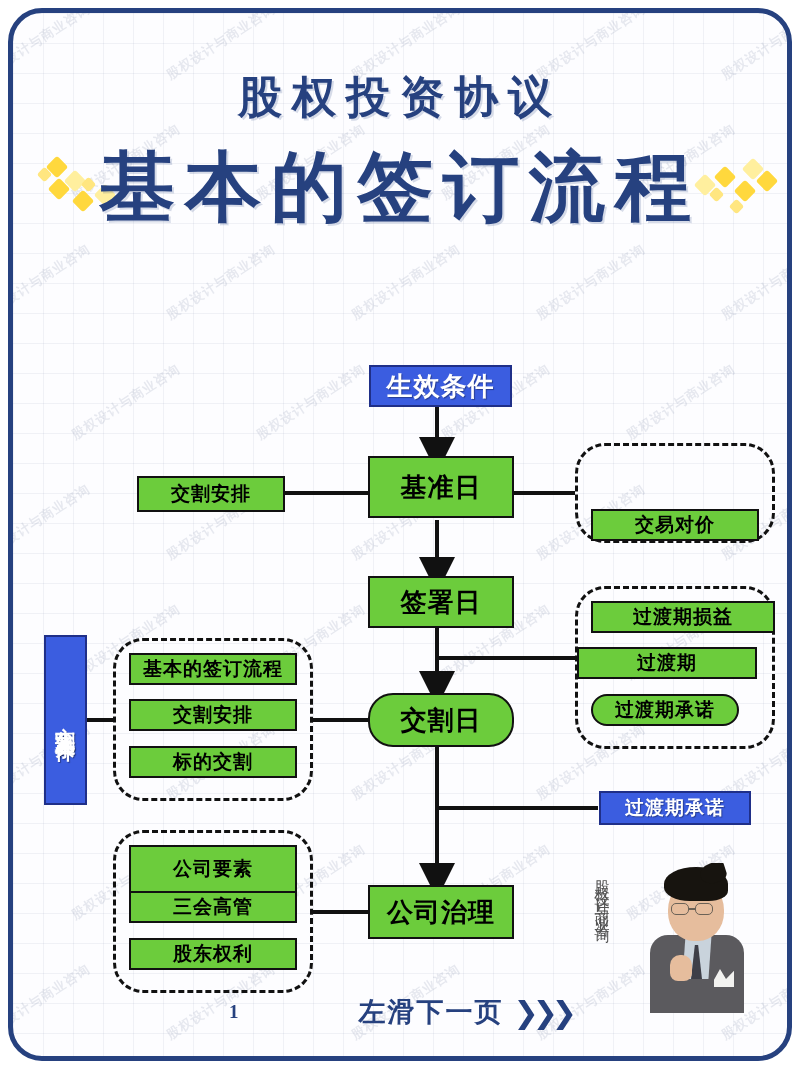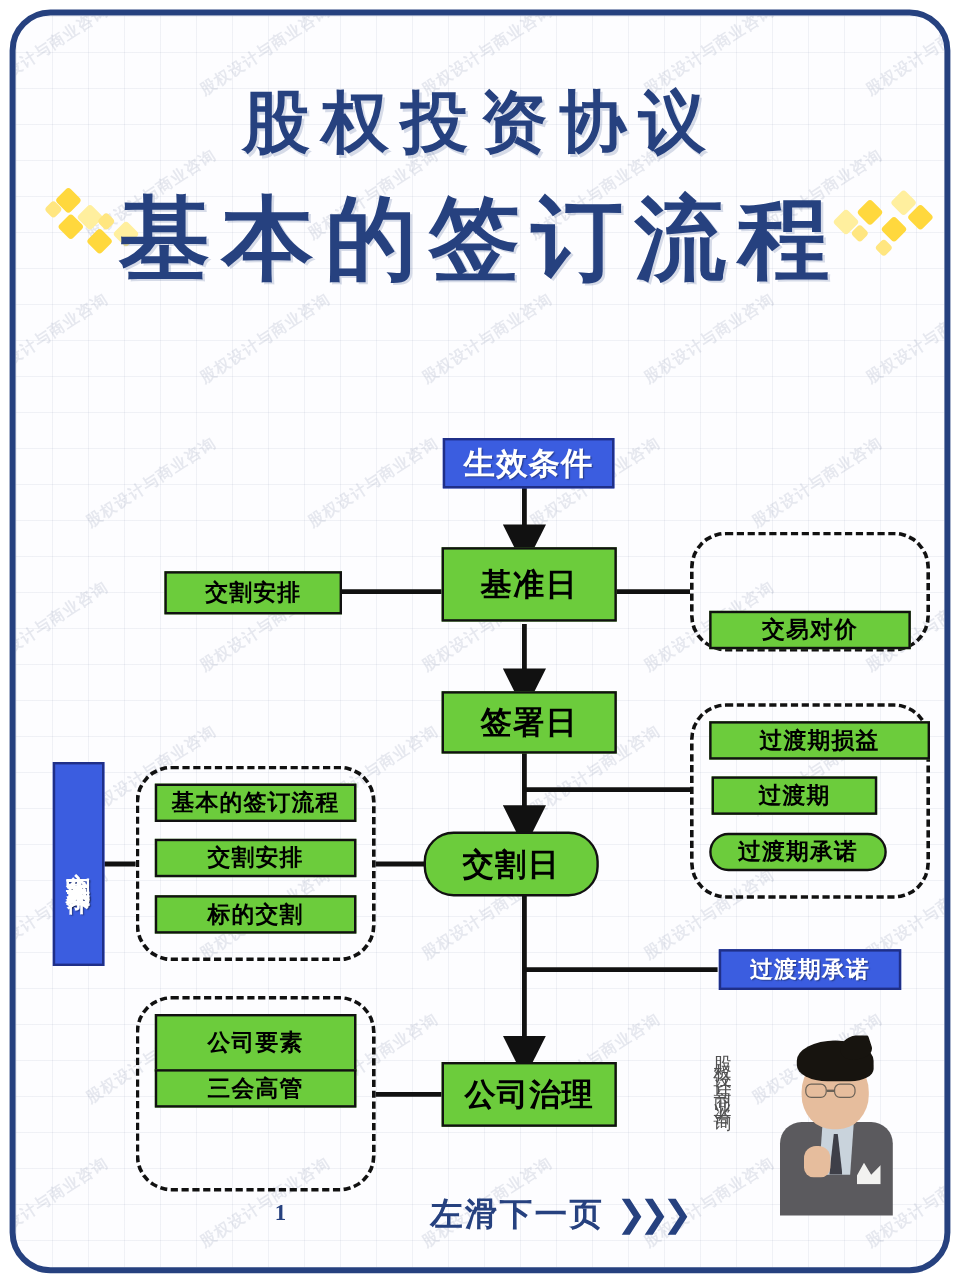--- a/index.html
+++ b/index.html
@@ -49,21 +49,21 @@
     z-index:4;
   }
   .title-line{
     font-family:"DejaVu Sans","Liberation Sans",sans-serif;
     font-weight:900;
     color:#26417f;
     letter-spacing:10px;
     line-height:1.0;
     text-shadow:2px 2px 0 rgba(38,65,127,.18);
   }
-  #t1{ font-size:56px; }
+  #t1{ font-size:44px; }
   #t2{ font-size:76px; margin-top:30px; }
 
   
   .sparkle{ position:absolute; z-index:3; }
   .dia{
     position:absolute;
     width:16px; height:16px;
     background:#ffd83d;
     transform:rotate(45deg);
     border-radius:3px;
@@ -316,46 +316,47 @@
         <line x1="300" y1="899" x2="355" y2="899"></line>
       </g>
     </svg>
 
     <div class="node blue main" style="left:356px; top:352px; width:143px; height:42px;">生效条件</div>
 
     <div class="node main" style="left:355px; top:443px; width:146px; height:62px;">基准日</div>
 
     <div class="node main" style="left:355px; top:563px; width:146px; height:52px;">签署日</div>
 
-    <div class="node main" style="left:340px; top:680px; width:146px; height:54px;border-radius:25px;">交割日</div>
+    <div class="node main" style="left:355px; top:680px; width:146px; height:54px;border-radius:25px;">交割日</div>
 
     <div class="node main" style="left:355px; top:872px; width:146px; height:54px;">公司治理</div>
 
     <div class="node side" style="left:124px; top:463px; width:148px; height:36px;">交割安排</div>
 
     <div class="node blue side" style="left:586px; top:778px; width:152px; height:34px;">过渡期承诺</div>
 
     <div class="node blue vert" style="left:31px; top:622px; width:43px; height:170px;">交割先决条件</div>
 
     <div class="group" style="left:562px; top:430px; width:200px; height:100px;"></div>
     <div class="node sub" style="left:578px; top:496px; width:168px; height:32px;">交易对价</div>
 
     <div class="group" style="left:562px; top:573px; width:200px; height:163px;"></div>
     <div class="node sub" style="left:578px; top:588px; width:184px; height:32px;">过渡期损益</div>
-    <div class="node sub" style="left:580px; top:634px; width:138px; height:32px;">过渡期</div>
+    <div class="node sub" style="left:564px; top:634px; width:180px; height:32px;">过渡期</div>
     <div class="node sub" style="left:578px; top:681px; width:148px; height:32px;border-radius:16px;">过渡期承诺</div>
 
     <div class="group" style="left:100px; top:625px; width:200px; height:163px;"></div>
     <div class="node sub" style="left:116px; top:640px; width:168px; height:32px;">基本的签订流程</div>
     <div class="node sub" style="left:116px; top:686px; width:168px; height:32px;">交割安排</div>
     <div class="node sub" style="left:116px; top:733px; width:168px; height:32px;">标的交割</div>
 
     <div class="group" style="left:100px; top:817px; width:200px; height:163px;"></div>
     <div class="node sub" style="left:116px; top:832px; width:168px; height:48px;">公司要素</div>
     <div class="node sub" style="left:116px; top:878px; width:168px; height:32px;">三会高管</div>
+    <div class="node sub" style="left:116px; top:925px; width:168px; height:32px;">股东权利</div>
 
   </div>
 
   <div id="avcal">股权设计与商业咨询</div>
   <div id="avatar">
     <div class="body"></div>
     <div class="shirt"></div>
     <div class="tie"></div>
     <div class="pocket"></div>
     <div class="head"></div>

